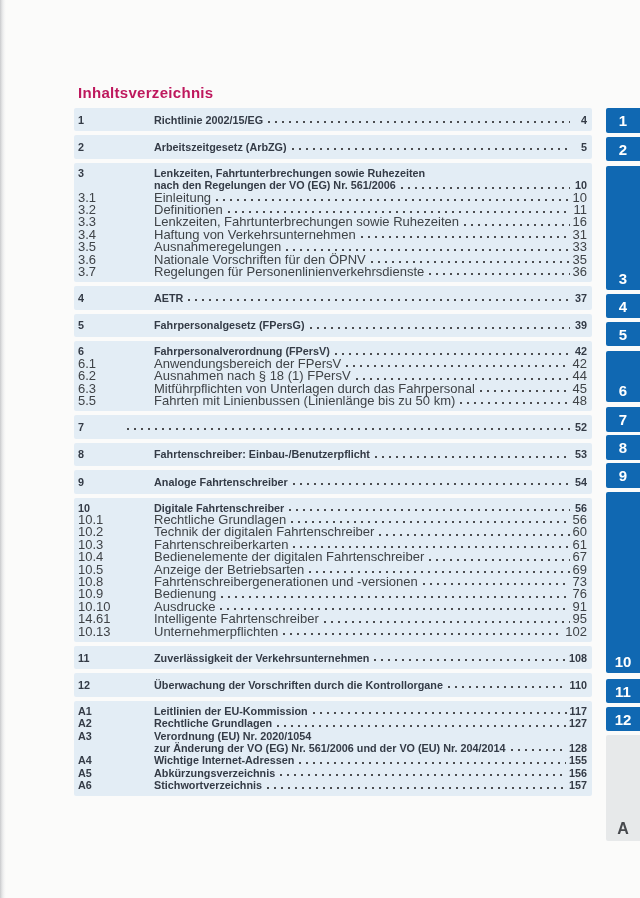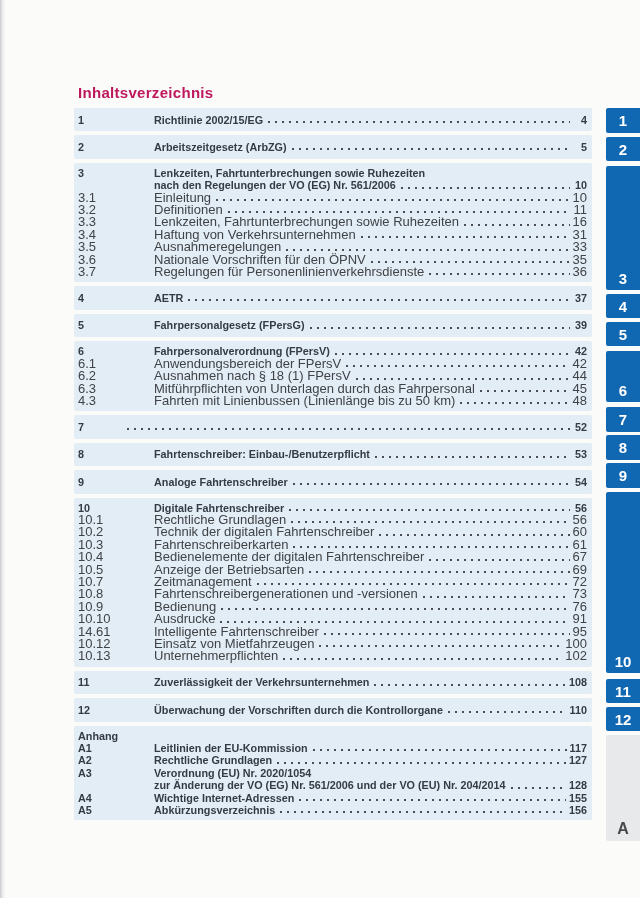--- a/index.html
+++ b/index.html
@@ -157,21 +157,21 @@
         <span class="leader"></span>
         <span class="page">44</span>
       </div>
       <div class="row">
         <span class="num">6.3</span>
         <span class="txt">Mitführpflichten von Unterlagen durch das Fahrpersonal</span>
         <span class="leader"></span>
         <span class="page">45</span>
       </div>
       <div class="row">
-        <span class="num">4.3</span>
+        <span class="num">5.5</span>
         <span class="txt">Fahrten mit Linienbussen (Linienlänge bis zu 50 km)</span>
         <span class="leader"></span>
         <span class="page">48</span>
       </div>
     </div>
     <div class="block single">
       <div class="row bold">
         <span class="num">7</span>
         <span class="leader"></span>
         <span class="page">52</span>
@@ -224,26 +224,20 @@
         <span class="leader"></span>
         <span class="page">67</span>
       </div>
       <div class="row">
         <span class="num">10.5</span>
         <span class="txt">Anzeige der Betriebsarten</span>
         <span class="leader"></span>
         <span class="page">69</span>
       </div>
       <div class="row">
-        <span class="num">10.7</span>
-        <span class="txt">Zeitmanagement</span>
-        <span class="leader"></span>
-        <span class="page">72</span>
-      </div>
-      <div class="row">
         <span class="num">10.8</span>
         <span class="txt">Fahrtenschreibergenerationen und -versionen</span>
         <span class="leader"></span>
         <span class="page">73</span>
       </div>
       <div class="row">
         <span class="num">10.9</span>
         <span class="txt">Bedienung</span>
         <span class="leader"></span>
         <span class="page">76</span>
@@ -254,26 +248,20 @@
         <span class="leader"></span>
         <span class="page">91</span>
       </div>
       <div class="row">
         <span class="num">14.61</span>
         <span class="txt">Intelligente Fahrtenschreiber</span>
         <span class="leader"></span>
         <span class="page">95</span>
       </div>
       <div class="row">
-        <span class="num">10.12</span>
-        <span class="txt">Einsatz von Mietfahrzeugen</span>
-        <span class="leader"></span>
-        <span class="page">100</span>
-      </div>
-      <div class="row">
         <span class="num">10.13</span>
         <span class="txt">Unternehmerpflichten</span>
         <span class="leader"></span>
         <span class="page">102</span>
       </div>
     </div>
     <div class="block single">
       <div class="row bold">
         <span class="num">11</span>
         <span class="txt">Zuverlässigkeit der Verkehrsunternehmen</span>
@@ -284,24 +272,20 @@
     <div class="block single">
       <div class="row bold">
         <span class="num">12</span>
         <span class="txt">Überwachung der Vorschriften durch die Kontrollorgane</span>
         <span class="leader"></span>
         <span class="page">110</span>
       </div>
     </div>
     <div class="block">
       <div class="row bold">
-        <span class="num">Anhang</span>
-        <span class="txt"></span>
-      </div>
-      <div class="row bold">
         <span class="num">A1</span>
         <span class="txt">Leitlinien der EU-Kommission</span>
         <span class="leader"></span>
         <span class="page">117</span>
       </div>
       <div class="row bold">
         <span class="num">A2</span>
         <span class="txt">Rechtliche Grundlagen</span>
         <span class="leader"></span>
         <span class="page">127</span>
@@ -320,20 +304,26 @@
         <span class="num">A4</span>
         <span class="txt">Wichtige Internet-Adressen</span>
         <span class="leader"></span>
         <span class="page">155</span>
       </div>
       <div class="row bold">
         <span class="num">A5</span>
         <span class="txt">Abkürzungsverzeichnis</span>
         <span class="leader"></span>
         <span class="page">156</span>
+      </div>
+      <div class="row bold">
+        <span class="num">A6</span>
+        <span class="txt">Stichwortverzeichnis</span>
+        <span class="leader"></span>
+        <span class="page">157</span>
       </div>
     </div>
   </div>
 
 <div id="tabs">
     <div class="tab" style="top: 108px; height: 25px;">
       <span>1</span>
     </div>
     <div class="tab" style="top: 137px; height: 24px;">
       <span>2</span>

